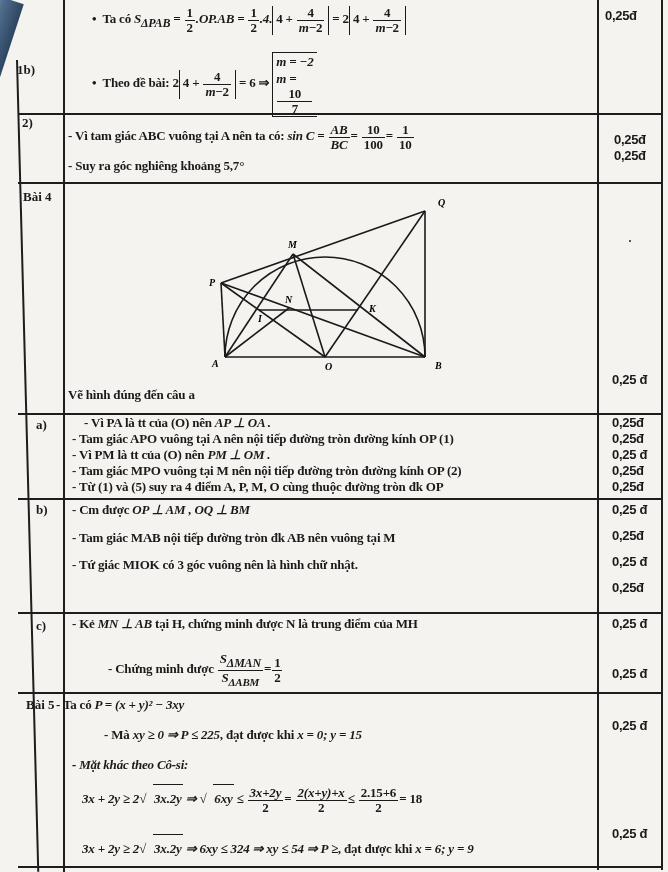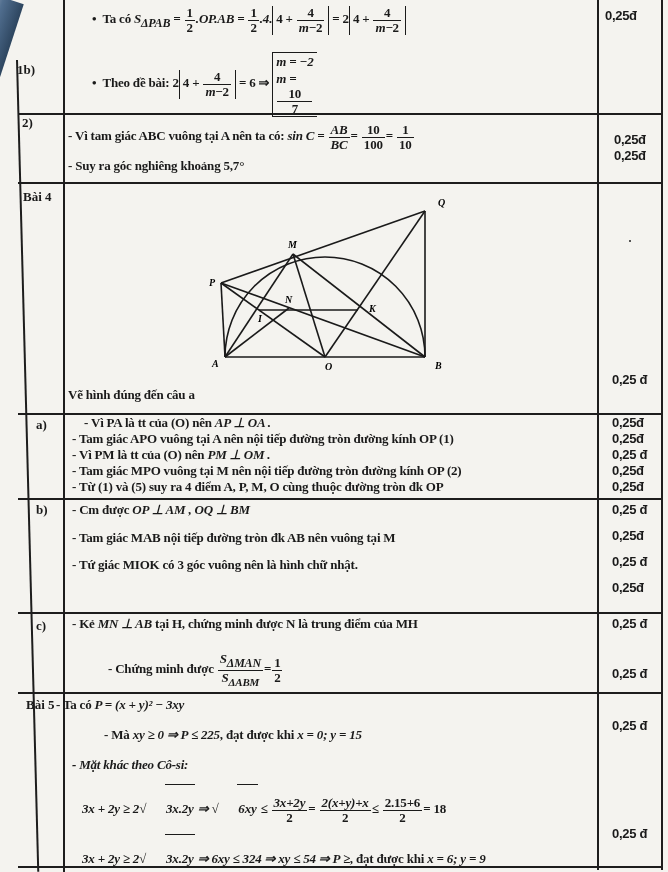--- a/index.html
+++ b/index.html
@@ -13,21 +13,21 @@
   .hline { position:absolute; height:2px; background:#1d1d1d; }
   .vline { position:absolute; width:1.6px; background:#1d1d1d; }
   .txt { position:absolute; white-space:nowrap; font-size:13px; font-weight:bold; letter-spacing:-0.2px; }
   .label { position:absolute; font-size:13px; font-weight:bold; }
   .score { position:absolute; font-size:13px; font-weight:bold; font-family:"Liberation Sans", sans-serif; letter-spacing:-0.3px; }
   .m { font-style:italic; font-weight:bold; }
   .frac { display:inline-block; vertical-align:middle; text-align:center; font-style:normal; margin:0 1px; }
   .frac .num { display:block; border-bottom:1.2px solid #1a1a1a; padding:0 2px; line-height:14px; }
   .frac .den { display:block; padding:0 2px; line-height:14px; }
   .abs { display:inline-block; border-left:1.5px solid #1a1a1a; border-right:1.5px solid #1a1a1a; padding:0 3px; vertical-align:middle; }
-  .sqrt { display:inline-block; border-top:1.2px solid #1a1a1a; padding:16px 1px; margin-left:19px; }
+  .sqrt { display:inline-block; border-top:1.2px solid #1a1a1a; padding:6px 1px; margin-left:7px; }
   .bracket { display:inline-block; vertical-align:middle; border-left:1.5px solid #1a1a1a; border-top:1.5px solid #1a1a1a; border-bottom:1.5px solid #1a1a1a; padding:0 4px 0 3px; }
   .bracket span { display:block; line-height:17px; }
   .blue-edge { position:absolute; left:-20px; top:-10px; width:46px; height:340px; background:linear-gradient(90deg,#cfd6de,#3e5f84 55%,#17324f); transform:rotate(18deg); transform-origin:top left; opacity:0.9; }
   svg text { font-family:"Liberation Serif", serif; font-style:italic; font-weight:bold; font-size:10px; }
 </style>
 </head>
 <body>
 
 <div class="page">
 

